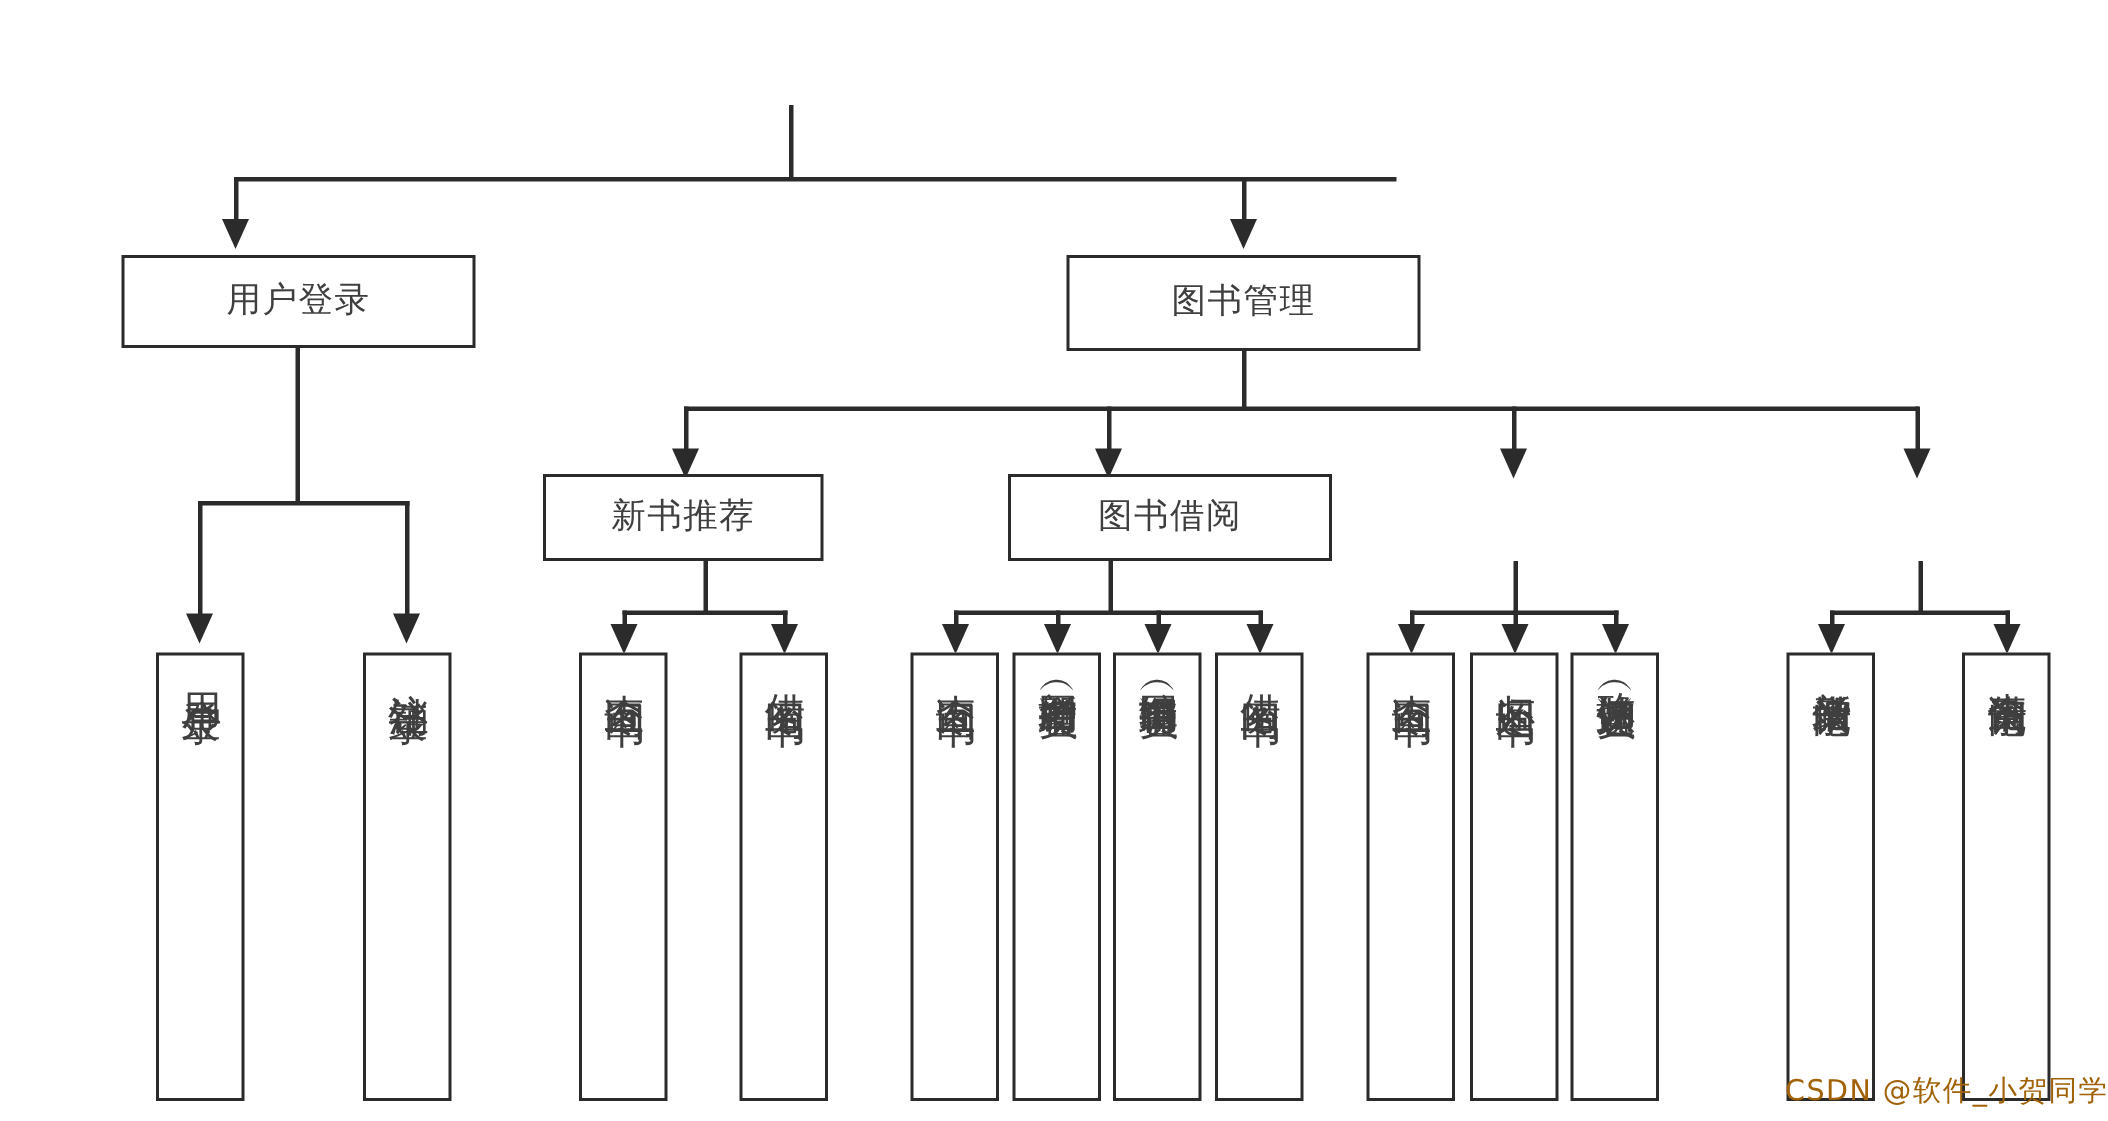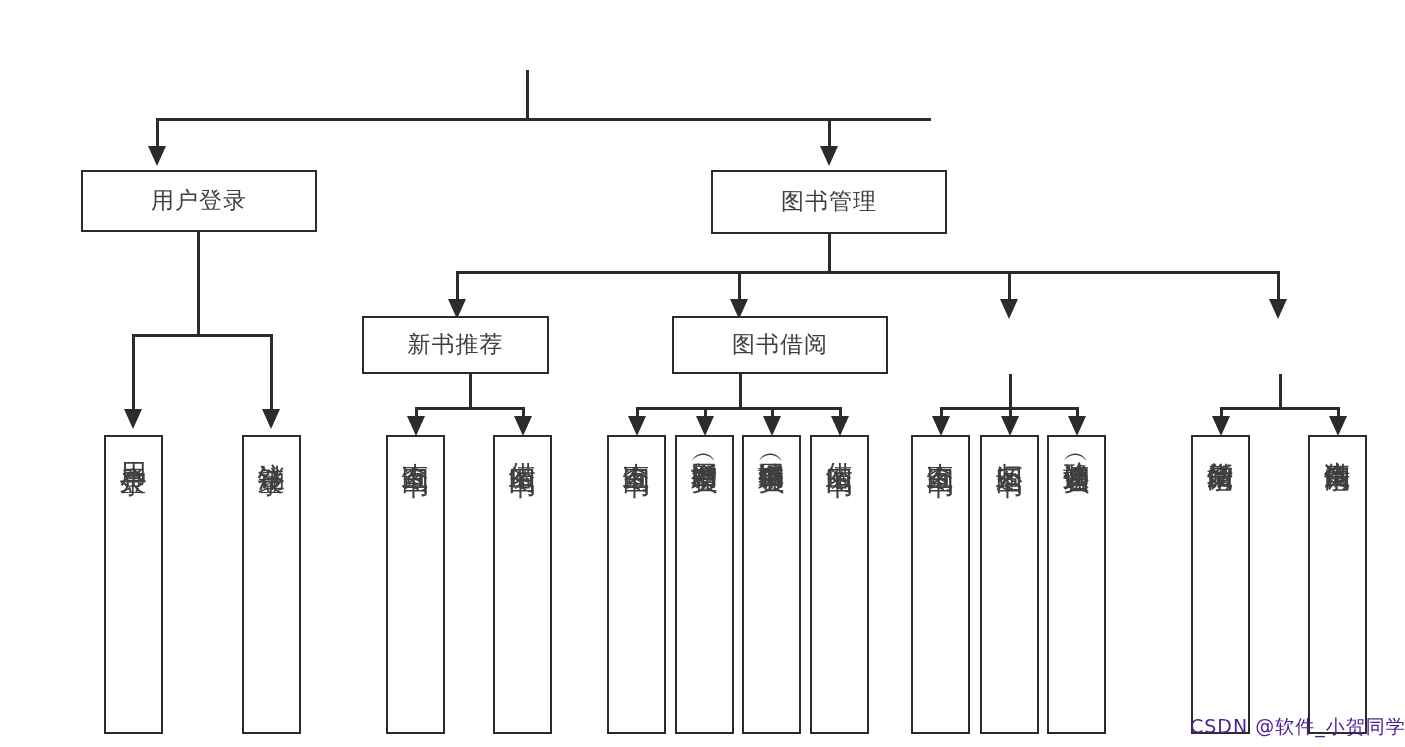--- a/index.html
+++ b/index.html
@@ -72,21 +72,21 @@
     position:absolute;
     width:0;height:0;
     border-left:9px solid transparent;
     border-right:9px solid transparent;
     border-top:20px solid #2b2b2b;
   }
 
   
   #watermark{
     position:absolute;
-    color:#4c1d95;
+    color:#a16207;
     font-size:19px;
     letter-spacing:1px;
     white-space:nowrap;
     pointer-events:none;
   }
 </style>
 </head>
 <body>
 
 <div id="canvas">

